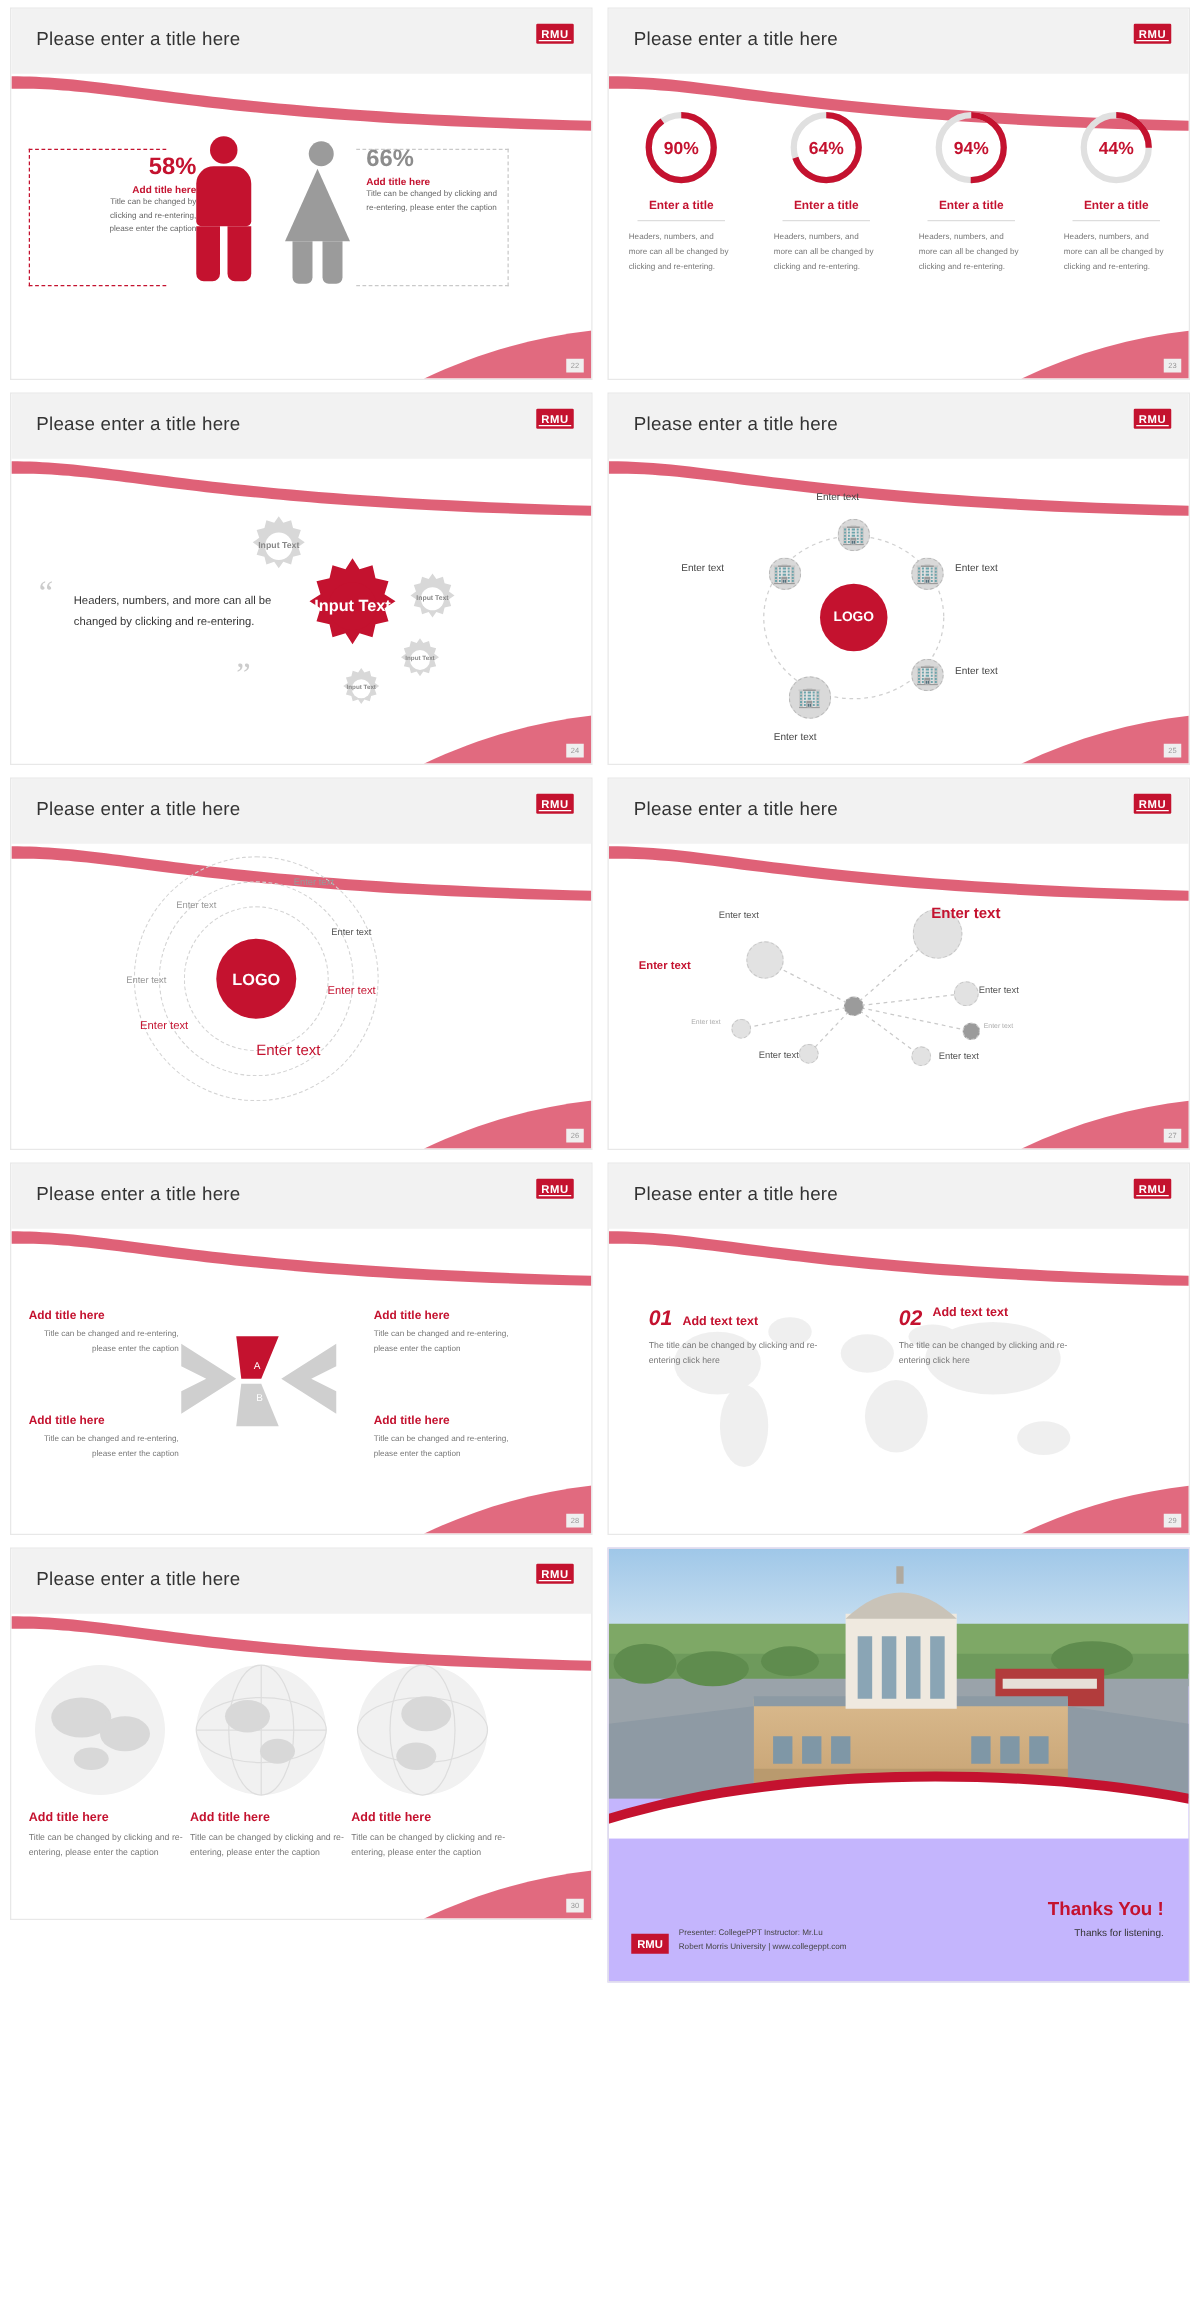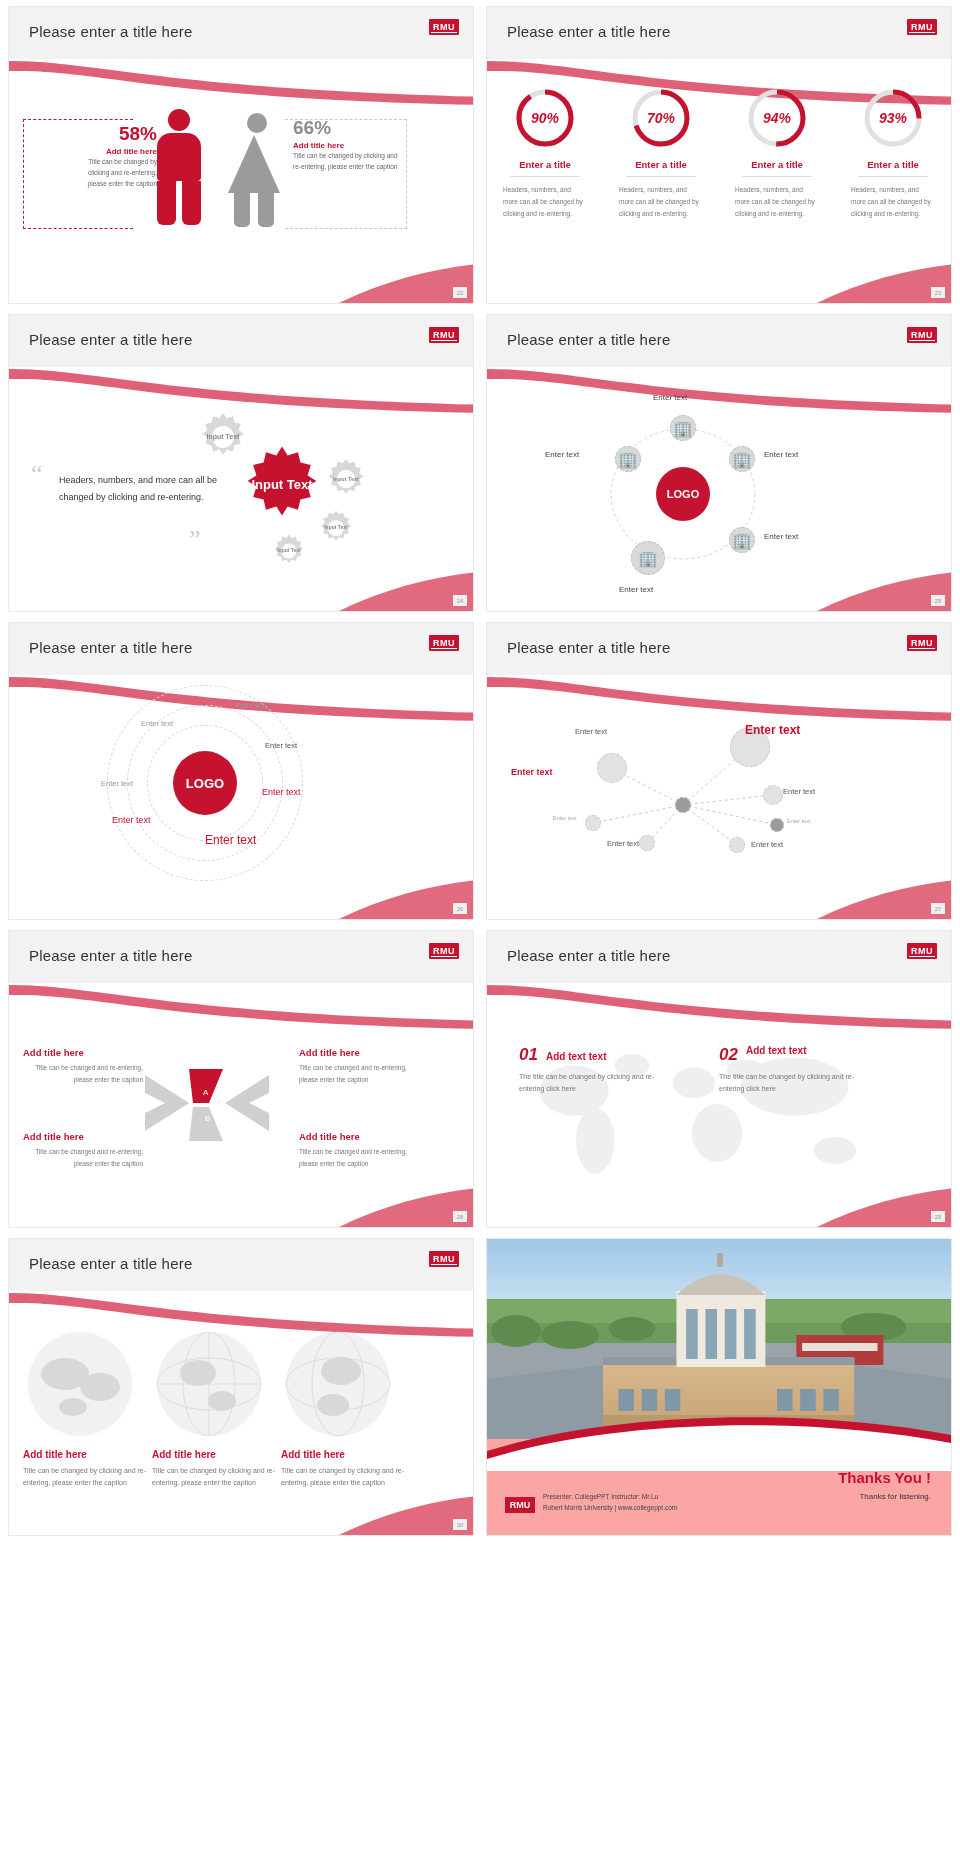--- a/index.html
+++ b/index.html
@@ -67,21 +67,21 @@
   .person { position: absolute; }
   .person .head { border-radius: 50%; }
   .dashbox { position: absolute; border: 1px dashed #c4122f; }
   .pct { font-size: 19px; font-weight: bold; color: #c4122f; }
   .pct.gray { color: #8c8c8c; }
   .addtitle { font-size: 8px; font-weight: bold; color: #c4122f; margin-top: 2px; }
 
   
   .donuts { position: absolute; top: 28px; left: 0; width: 100%; display: flex; }
   .donut-col { flex: 1; text-align: center; }
-  .donut { position: relative; width: 62px; height: 62px; margin: 0 auto; font-style: italic; }
+  .donut { position: relative; width: 62px; height: 62px; margin: 0 auto; }
   .donut svg { display: block; }
   .donut .val {
     position: absolute; inset: 0; display: flex; align-items: center; justify-content: center;
     font-size: 14px; font-weight: bold; color: #c4122f;
   }
   .donut-title { font-size: 9.5px; font-weight: bold; color: #c4122f; margin-top: 10px; }
   .donut-rule { width: 70px; height: 1px; background: #ddd; margin: 6px auto 7px; }
   .donut-desc { font-size: 6.5px; color: #777; line-height: 1.85; width: 84px; margin: 0 auto; text-align: left; }
 
   
@@ -124,21 +124,21 @@
   .numitem .num { font-size: 17px; font-weight: bold; font-style: italic; color: #c4122f; }
   .numitem .ttl { font-size: 10px; font-weight: bold; color: #c4122f; }
   .numitem .desc { font-size: 7px; color: #777; line-height: 1.7; margin-top: 6px; width: 150px; }
 
   
   .globe-col { position: absolute; width: 150px; text-align: left; }
   .globe-col h4 { font-size: 10px; color: #c4122f; margin-bottom: 5px; }
   .globe-col p { font-size: 7px; color: #777; line-height: 1.75; }
 
   
-  .final { position: relative; width: 100%; height: 298px; overflow: hidden; background: #fca5a5; border: 1px solid #e8e8e8; }
+  .final { position: relative; width: 100%; height: 348px; overflow: hidden; background: #c4b5fd; border: 1px solid #e8e8e8; }
   .photo { position: absolute; top: 0; left: 0; width: 100%; height: 200px; overflow: hidden; }
   .thanks { position: absolute; right: 20px; bottom: 34px; text-align: right; }
   .thanks .t1 { font-size: 15px; font-weight: bold; color: #c4122f; }
   .thanks .t2 { font-size: 8px; color: #333; margin-top: 6px; }
   .credit { position: absolute; left: 56px; bottom: 22px; font-size: 6.5px; color: #444; line-height: 1.7; }
   .logo-static {
     position: absolute; left: 18px; bottom: 22px; width: 30px; height: 16px;
     background: #c4122f; color: #fff; font-size: 9px; font-weight: bold;
     display: flex; align-items: center; justify-content: center;
   }
@@ -223,21 +223,21 @@
           <div class="donut-title">Enter a title</div>
           <div class="donut-rule"></div>
           <div class="donut-desc">Headers, numbers, and more can all be changed by clicking and re-entering.</div>
         </div>
         <div class="donut-col">
           <div class="donut">
             <svg width="62" height="62" viewBox="0 0 62 62">
               <circle cx="31" cy="31" r="26" fill="none" stroke="#e0e0e0" stroke-width="5"></circle>
               <circle cx="31" cy="31" r="26" fill="none" stroke="#c4122f" stroke-width="5" stroke-dasharray="114 196" transform="rotate(-90 31 31)"></circle>
             </svg>
-            <div class="val">70%</div>
+            <div class="val">64%</div>
           </div>
           <div class="donut-title">Enter a title</div>
           <div class="donut-rule"></div>
           <div class="donut-desc">Headers, numbers, and more can all be changed by clicking and re-entering.</div>
         </div>
         <div class="donut-col">
           <div class="donut">
             <svg width="62" height="62" viewBox="0 0 62 62">
               <circle cx="31" cy="31" r="26" fill="none" stroke="#e0e0e0" stroke-width="5"></circle>
               <circle cx="31" cy="31" r="26" fill="none" stroke="#c4122f" stroke-width="5" stroke-dasharray="82 245" transform="rotate(-90 31 31)"></circle>
@@ -247,21 +247,21 @@
           <div class="donut-title">Enter a title</div>
           <div class="donut-rule"></div>
           <div class="donut-desc">Headers, numbers, and more can all be changed by clicking and re-entering.</div>
         </div>
         <div class="donut-col">
           <div class="donut">
             <svg width="62" height="62" viewBox="0 0 62 62">
               <circle cx="31" cy="31" r="26" fill="none" stroke="#e0e0e0" stroke-width="5"></circle>
               <circle cx="31" cy="31" r="26" fill="none" stroke="#c4122f" stroke-width="5" stroke-dasharray="41 286" transform="rotate(-90 31 31)"></circle>
             </svg>
-            <div class="val">93%</div>
+            <div class="val">44%</div>
           </div>
           <div class="donut-title">Enter a title</div>
           <div class="donut-rule"></div>
           <div class="donut-desc">Headers, numbers, and more can all be changed by clicking and re-entering.</div>
         </div>
       </div>
     </div>
     <div class="swoosh-bottom">
       <svg width="480" height="44" viewBox="0 0 480 44">
           <path d="M330,44 C380,20 430,8 480,4 L480,44 Z" fill="#d9455f" opacity="0.8"></path>

